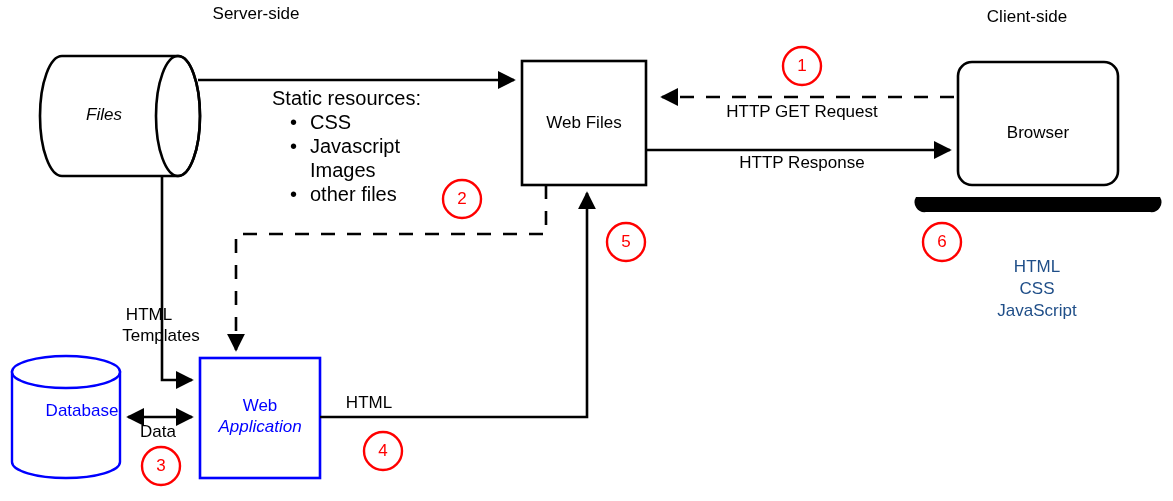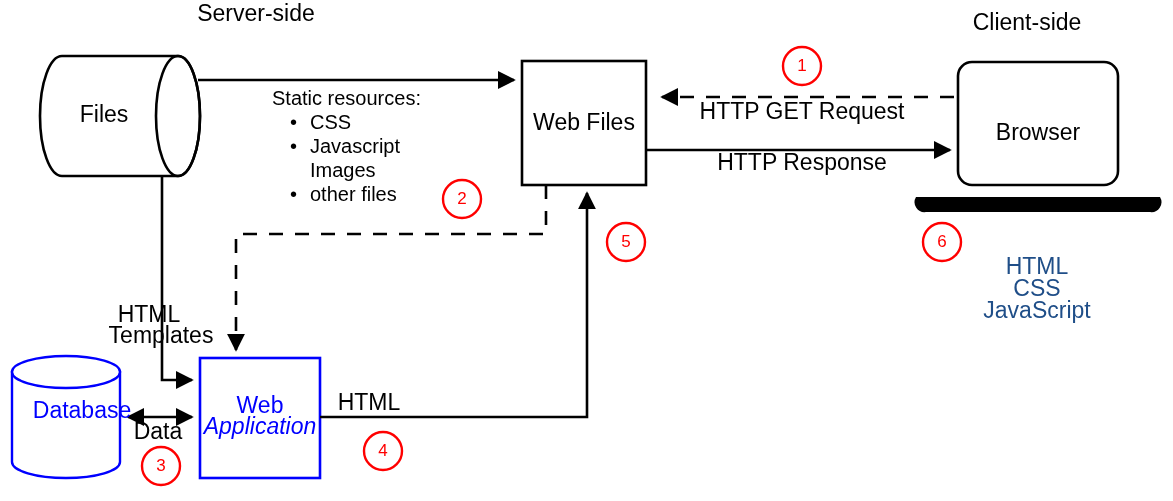--- a/index.html
+++ b/index.html
@@ -17,21 +17,21 @@
   #stage svg{
     position:absolute;
     left:0;top:0;
     width:1173px;
     height:501px;
   }
   .lbl{
     position:absolute;
     white-space:pre;
     color:#000000;
-    font-size:23px;
+    font-size:17px;
     line-height:21px;
   }
   .ctr{transform:translateX(-50%);text-align:center;}
   .blue{color:#0000ff;}
   .navy{color:#1f4e88;}
   .bullets{
     position:absolute;
     font-size:20px;
     line-height:24px;
     color:#000;
@@ -105,23 +105,23 @@
 
     <circle cx="802" cy="66" r="19" fill="#ffffff" stroke="#ff0000" stroke-width="2.4"></circle>
     <circle cx="462" cy="199" r="19" fill="#ffffff" stroke="#ff0000" stroke-width="2.4"></circle>
     <circle cx="161" cy="466" r="19" fill="#ffffff" stroke="#ff0000" stroke-width="2.4"></circle>
     <circle cx="383" cy="451" r="19" fill="#ffffff" stroke="#ff0000" stroke-width="2.4"></circle>
     <circle cx="626" cy="242" r="19" fill="#ffffff" stroke="#ff0000" stroke-width="2.4"></circle>
     <circle cx="942" cy="242" r="19" fill="#ffffff" stroke="#ff0000" stroke-width="2.4"></circle>
   </svg>
 
   <div class="lbl ctr" style="left:256px;top:3px;">Server-side</div>
-  <div class="lbl ctr" style="left:1027px;top:12px;">Client-side</div>
+  <div class="lbl ctr" style="left:1027px;top:6px;">Client-side</div>
 
-  <div class="lbl ctr" style="left:104px;top:104px;">Files</div>
+  <div class="lbl ctr" style="left:104px;top:104px;font-style:italic;">Files</div>
 
   <div class="lbl ctr blue" style="left:66px;top:400px;padding-left:32px;">Database</div>
 
   <div class="lbl ctr blue" style="left:260px;top:395px;">Web</div>
   <div class="lbl ctr blue" style="left:260px;top:416px;font-style:italic;">Application</div>
 
   <div class="lbl ctr" style="left:584px;top:112px;">Web Files</div>
 
   <div class="lbl ctr" style="left:1038px;top:122px;">Browser</div>
 

